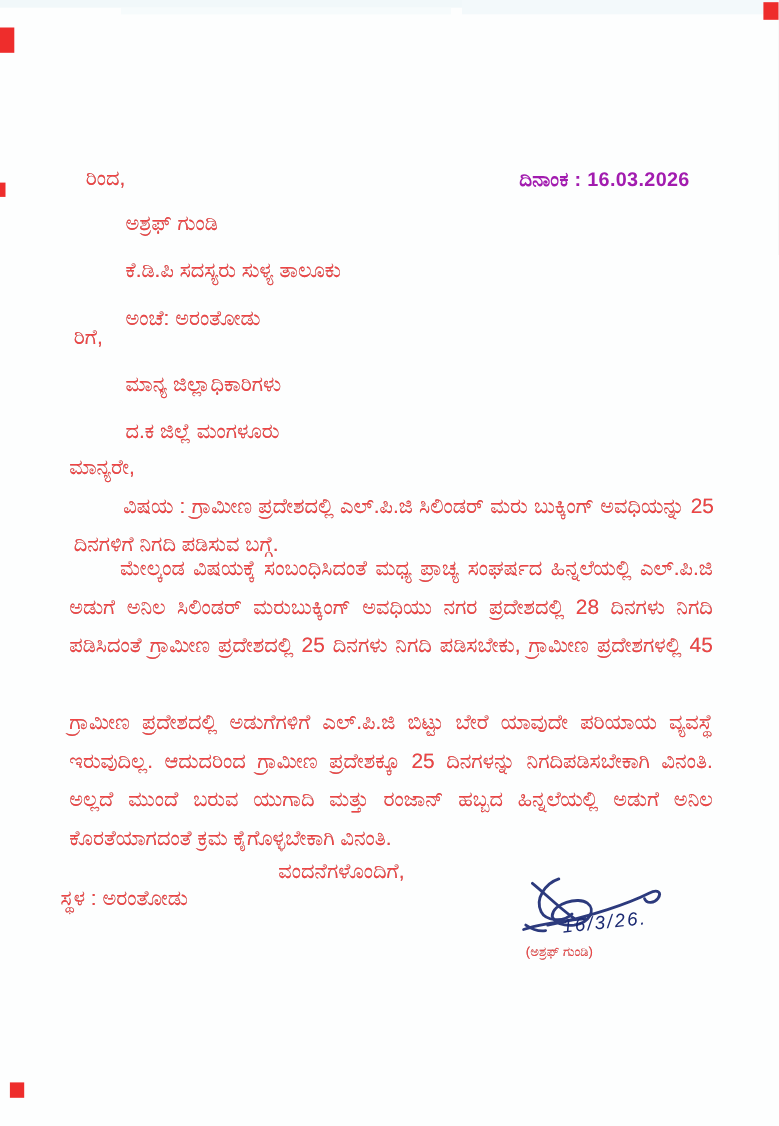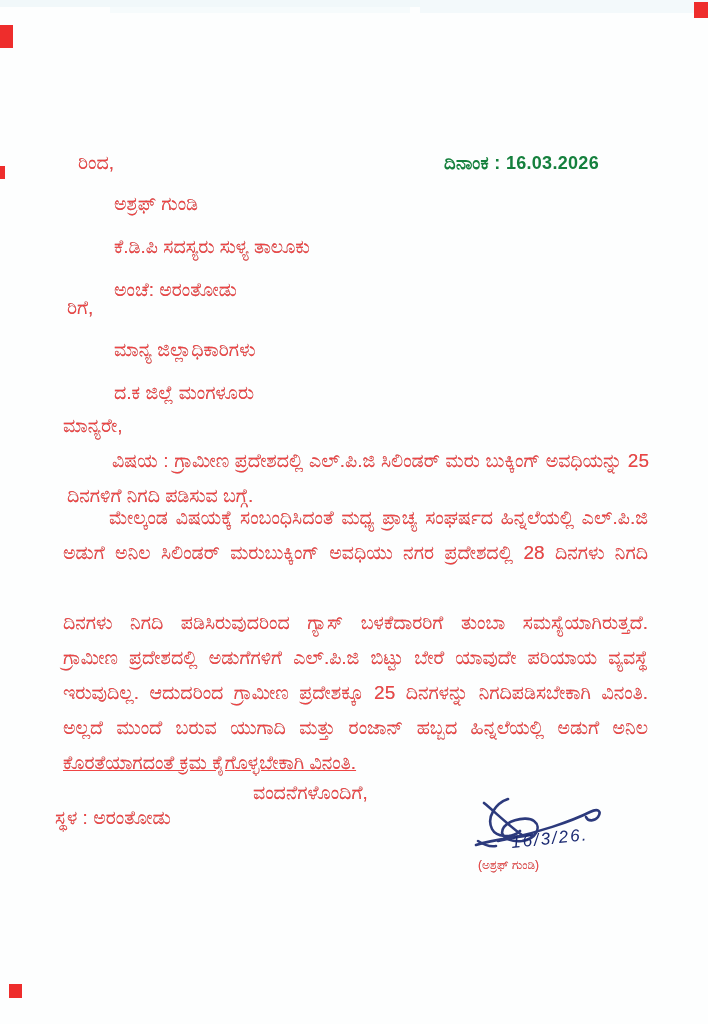--- a/index.html
+++ b/index.html
@@ -29,36 +29,36 @@
   .line {
     position: absolute;
     font-size: 19px;
     line-height: 24px;
     white-space: nowrap;
     color: #ef4444;
     text-shadow: 0 0 0.5px rgba(40,40,40,0.4);
   }
   .date-line {
     position: absolute;
-    left: 444px; top: 153px;
+    left: 472px; top: 153px;
     font-size: 18px;
     font-weight: 700;
-    color: #15803d;
+    color: #a21caf;
     letter-spacing: 0.3px;
     white-space: nowrap;
   }
   .just {
     white-space: normal;
     text-align: justify;
     text-align-last: justify;
   }
   .subj1 { left: 112px; top: 449px; width: 537px; }
   .subj2 { left: 67px;  top: 484px; }
   .body-line { left: 63px; width: 585px; }
-  .body-last { text-align-last: left; white-space: nowrap; text-decoration: underline; }
+  .body-last { text-align-last: left; white-space: nowrap; }
 
   .sig-wrap { position: absolute; left: 468px; top: 795px; width: 180px; height: 60px; }
   .sig-date {
     position: absolute;
     left: 511px; top: 829px;
     font-size: 17px;
     font-style: italic;
     color: #1b2a72;
     transform: rotate(-6deg);
     letter-spacing: 2px;
@@ -96,21 +96,21 @@
   <div class="line" style="left:114px; top:338px;">ಮಾನ್ಯ ಜಿಲ್ಲಾಧಿಕಾರಿಗಳು</div>
   <div class="line" style="left:114px; top:381px;">ದ.ಕ ಜಿಲ್ಲೆ ಮಂಗಳೂರು</div>
 
   <div class="line" style="left:63px; top:414px;">ಮಾನ್ಯರೇ,</div>
 
   <div class="line just subj1">ವಿಷಯ : ಗ್ರಾಮೀಣ ಪ್ರದೇಶದಲ್ಲಿ ಎಲ್.ಪಿ.ಜಿ ಸಿಲಿಂಡರ್ ಮರು ಬುಕ್ಕಿಂಗ್ ಅವಧಿಯನ್ನು 25</div>
   <div class="line subj2">ದಿನಗಳಿಗೆ ನಿಗದಿ ಪಡಿಸುವ ಬಗ್ಗೆ.</div>
 
   <div class="line just body-line" style="top:506px; text-indent:46px;">ಮೇಲ್ಕಂಡ ವಿಷಯಕ್ಕೆ ಸಂಬಂಧಿಸಿದಂತೆ ಮಧ್ಯ ಪ್ರಾಚ್ಯ ಸಂಘರ್ಷದ ಹಿನ್ನಲೆಯಲ್ಲಿ ಎಲ್.ಪಿ.ಜಿ</div>
   <div class="line just body-line" style="top:541px;">ಅಡುಗೆ ಅನಿಲ ಸಿಲಿಂಡರ್ ಮರುಬುಕ್ಕಿಂಗ್ ಅವಧಿಯು ನಗರ ಪ್ರದೇಶದಲ್ಲಿ 28 ದಿನಗಳು ನಿಗದಿ</div>
-  <div class="line just body-line" style="top:611px;">ದಿನಗಳು ನಿಗದಿ ಪಡಿಸಿರುವುದರಿಂದ ಗ್ಯಾಸ್ ಬಳಕೆದಾರರಿಗೆ ತುಂಬಾ ಸಮಸ್ಯೆಯಾಗಿರುತ್ತದೆ.</div>
+  <div class="line just body-line" style="top:576px;">ಪಡಿಸಿದಂತೆ ಗ್ರಾಮೀಣ ಪ್ರದೇಶದಲ್ಲಿ 25 ದಿನಗಳು ನಿಗದಿ ಪಡಿಸಬೇಕು, ಗ್ರಾಮೀಣ ಪ್ರದೇಶಗಳಲ್ಲಿ 45</div>
   <div class="line just body-line" style="top:646px;">ಗ್ರಾಮೀಣ ಪ್ರದೇಶದಲ್ಲಿ ಅಡುಗೆಗಳಿಗೆ ಎಲ್.ಪಿ.ಜಿ ಬಿಟ್ಟು ಬೇರೆ ಯಾವುದೇ ಪರಿಯಾಯ ವ್ಯವಸ್ಥೆ</div>
   <div class="line just body-line" style="top:681px;">ಇರುವುದಿಲ್ಲ. ಆದುದರಿಂದ ಗ್ರಾಮೀಣ ಪ್ರದೇಶಕ್ಕೂ 25 ದಿನಗಳನ್ನು ನಿಗದಿಪಡಿಸಬೇಕಾಗಿ ವಿನಂತಿ.</div>
   <div class="line just body-line" style="top:716px;font-family:Liberation Serif, serif;">ಅಲ್ಲದೆ ಮುಂದೆ ಬರುವ ಯುಗಾದಿ ಮತ್ತು ರಂಜಾನ್ ಹಬ್ಬದ ಹಿನ್ನಲೆಯಲ್ಲಿ ಅಡುಗೆ ಅನಿಲ</div>
   <div class="line body-line body-last" style="top:751px;">ಕೊರತೆಯಾಗದಂತೆ ಕ್ರಮ ಕೈಗೊಳ್ಳಬೇಕಾಗಿ ವಿನಂತಿ.</div>
 
   <div class="line" style="left:253px; top:781px;">ವಂದನೆಗಳೊಂದಿಗೆ,</div>
 
   <div class="line" style="left:55px; top:806px;">ಸ್ಥಳ : ಅರಂತೋಡು</div>
 
   <div class="sig-wrap">

